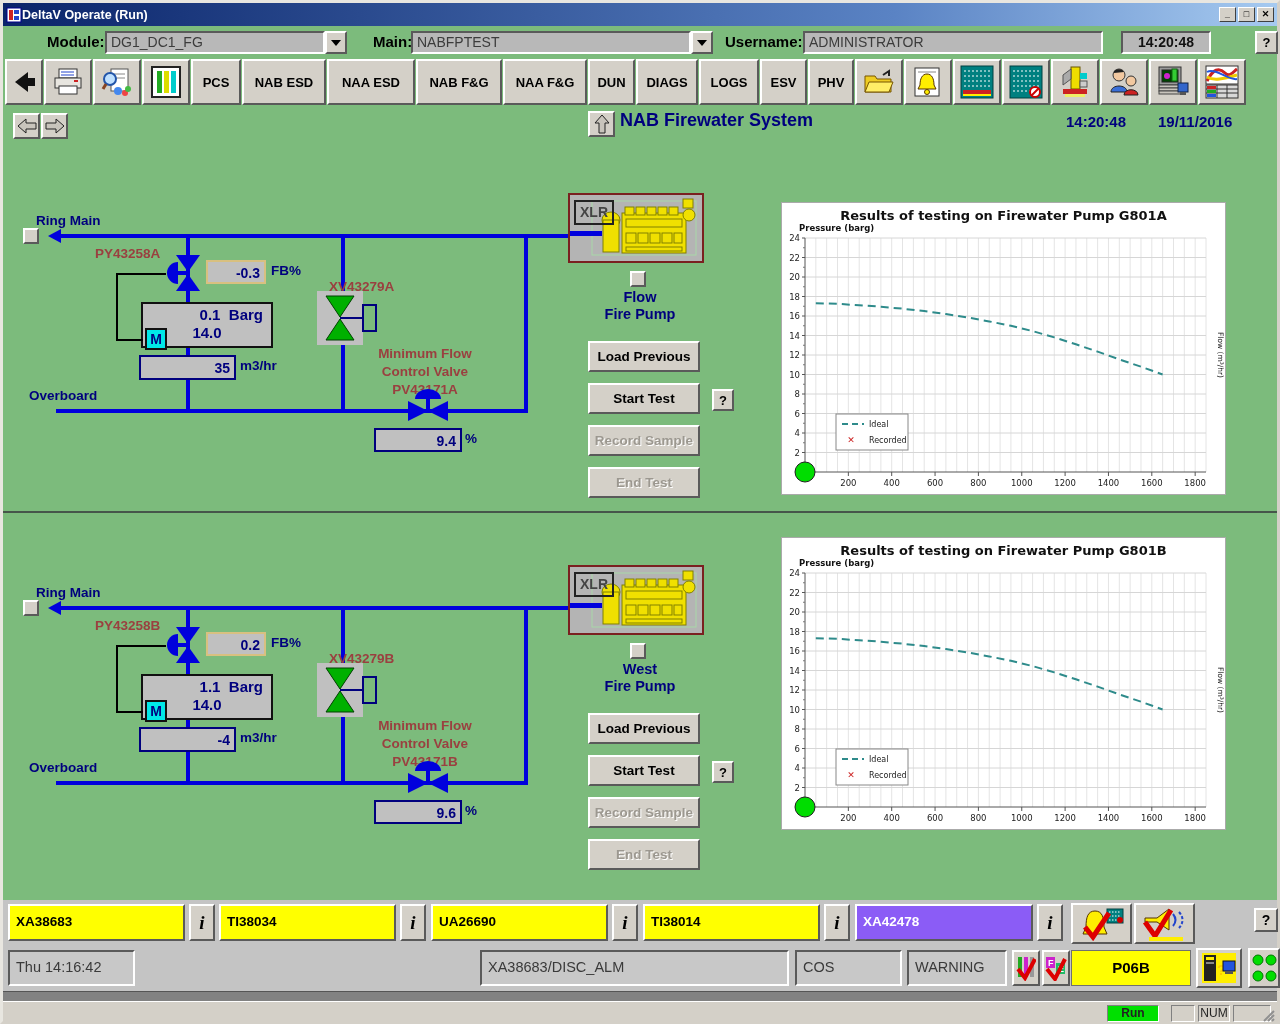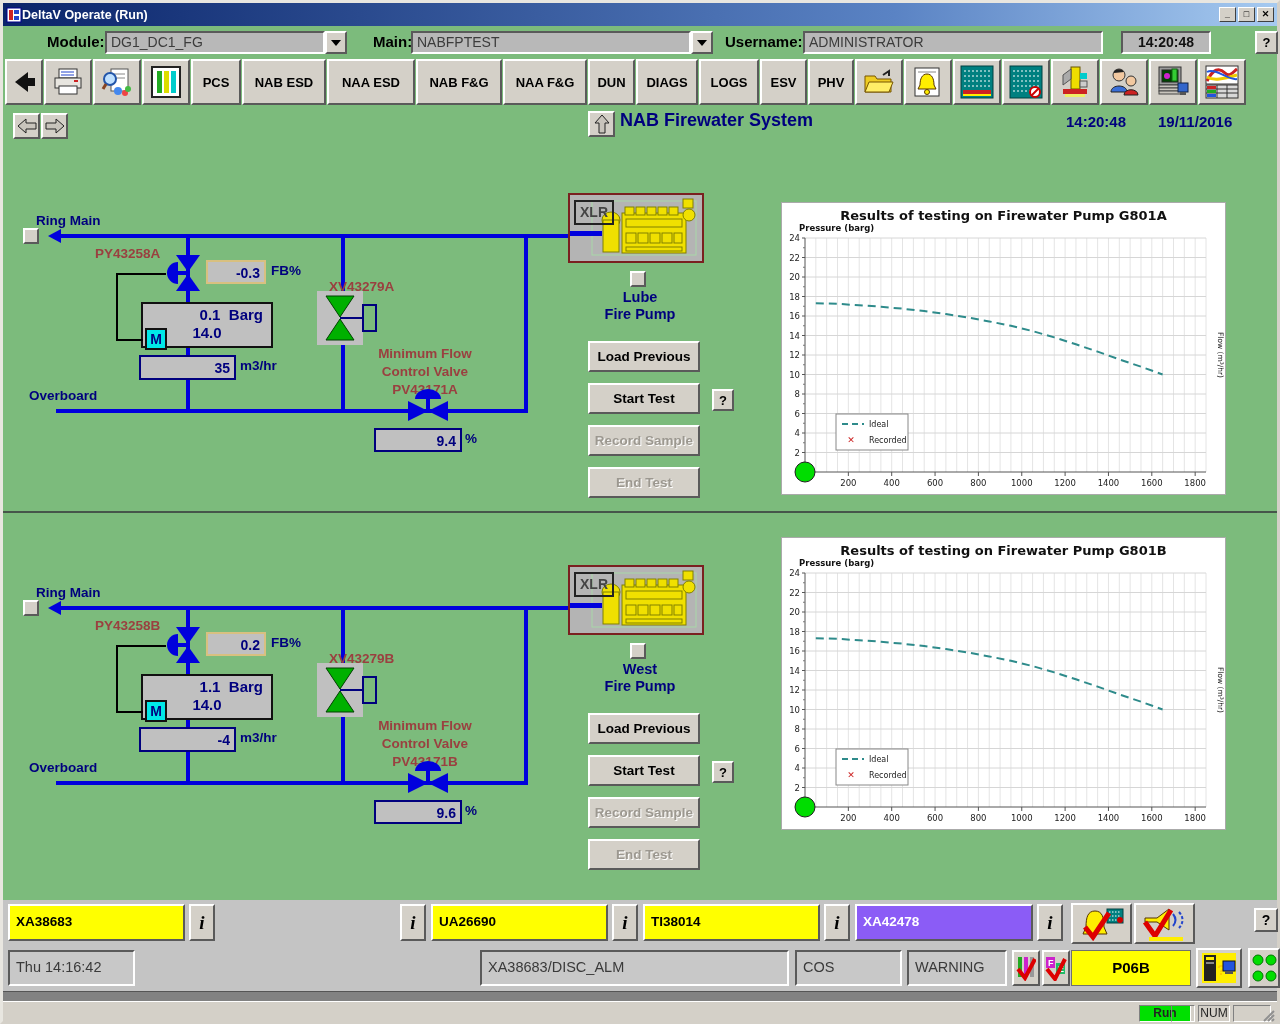--- a/index.html
+++ b/index.html
@@ -345,21 +345,21 @@
             <rect x="56" y="38" width="10" height="10"></rect>
             <rect x="68" y="38" width="10" height="10"></rect>
             <rect x="80" y="38" width="10" height="10"></rect>
             <rect x="92" y="38" width="10" height="10"></rect>
             <rect x="104" y="38" width="8" height="10"></rect>
           </g>
           <rect x="56" y="52" width="56" height="4" fill="none" stroke="#808000"></rect>
         </svg>
     </div>
     <span class="sqbtn" style="left:627px;top:128px"></span>
-    <span class="dlabel" style="left:577px;top:146px;width:120px;text-align:center;font-size:14.5px">Lube</span>
+    <span class="dlabel" style="left:577px;top:146px;width:120px;text-align:center;font-size:14.5px">Flow</span>
     <span class="dlabel" style="left:577px;top:163px;width:120px;text-align:center;font-size:14.5px">Fire Pump</span>
     <span class="raised btn actionbtn" style="left:585px;top:198px">Load Previous</span>
     <span class="raised btn actionbtn" style="left:585px;top:240px">Start Test</span>
     <span class="raised btn qbtn" style="left:709px;top:246px">?</span>
     <span class="raised btn actionbtn disabled" style="left:585px;top:282px">Record Sample</span>
     <span class="raised btn actionbtn disabled" style="left:585px;top:324px">End Test</span>
   </div>
 
   <svg class="chartpanel" style="top:199px" width="445" height="293">
       <rect x="0.5" y="0.5" width="444" height="292" fill="#ffffff" stroke="#aaa"></rect>
@@ -687,20 +687,21 @@
       <rect x="55" y="212" width="72" height="36" fill="#fff" stroke="#888"></rect>
       <line x1="61" y1="222" x2="83" y2="222" stroke="#2e8b8b" stroke-width="2" stroke-dasharray="6 4"></line>
       <text x="88" y="225" font-size="8" fill="#222" font-family="DejaVu Sans">Ideal</text>
       <text x="70" y="241" font-size="9" font-weight="bold" fill="#cc2222" text-anchor="middle" font-family="DejaVu Sans">✕</text>
       <text x="88" y="241" font-size="8" fill="#222" font-family="DejaVu Sans">Recorded</text>
     </svg>
 
   <div id="bottom">
     <span class="albtn" style="left: 5px; width: 177px; background-color: rgb(255, 255, 0); color: rgb(0, 0, 0);">XA38683</span>
     <span class="infobtn raised btn" style="left:186px">i</span>
+    <span class="albtn" style="left: 216px; width: 177px; background-color: rgb(255, 255, 0); color: rgb(0, 0, 0);">TI38034</span>
     <span class="infobtn raised btn" style="left:397px">i</span>
     <span class="albtn" style="left: 428px; width: 177px; background-color: rgb(255, 255, 0); color: rgb(0, 0, 0);">UA26690</span>
     <span class="infobtn raised btn" style="left:609px">i</span>
     <span class="albtn" style="left: 640px; width: 177px; background-color: rgb(255, 255, 0); color: rgb(0, 0, 0);">TI38014</span>
     <span class="infobtn raised btn" style="left:821px">i</span>
     <span class="albtn" style="left: 852px; width: 178px; background-color: #8b5cf6; color: rgb(255, 255, 255);">XA42478</span>
     <span class="infobtn raised btn" style="left:1034px">i</span>
     <span class="raised btn" style="position:absolute;left:1068px;top:3px;width:61px;height:41px">
       <svg width="46" height="34">
           <path d="M16,4 C9,4 7,10 7,20 L4,27 L28,27 L25,20 C25,10 23,4 16,4 Z" fill="#ffee00" stroke="#553300"></path>
@@ -763,21 +764,21 @@
           <circle cx="8" cy="10" r="5" fill="#00dd00" stroke="#007700"></circle>
           <circle cx="21" cy="10" r="5" fill="#00dd00" stroke="#007700"></circle>
           <circle cx="8" cy="26" r="5" fill="#00dd00" stroke="#007700"></circle>
           <circle cx="21" cy="26" r="5" fill="#00dd00" stroke="#007700"></circle>
         </svg>
       </span>
   </div>
 
   <div id="strip"></div>
   <div id="taskbar">
-    <span class="tcell" style="left:1136px;width:52px;background:#00e000;font-weight:bold">Run</span>
+    <span class="tcell" style="left:1104px;width:52px;background:#00e000;font-weight:bold">Run</span>
     <span class="tcell" style="left:1168px;width:24px"></span>
     <span class="tcell" style="left:1195px;width:32px">NUM</span>
     <span class="tcell" style="left:1230px;width:38px"></span>
     <svg style="position:absolute;right:2px;bottom:2px" width="14" height="14">
         <g stroke="#909090" stroke-width="2">
           <line x1="13" y1="3" x2="3" y2="13"></line>
           <line x1="13" y1="7" x2="7" y2="13"></line>
           <line x1="13" y1="11" x2="11" y2="13"></line>
         </g>
       </svg>

